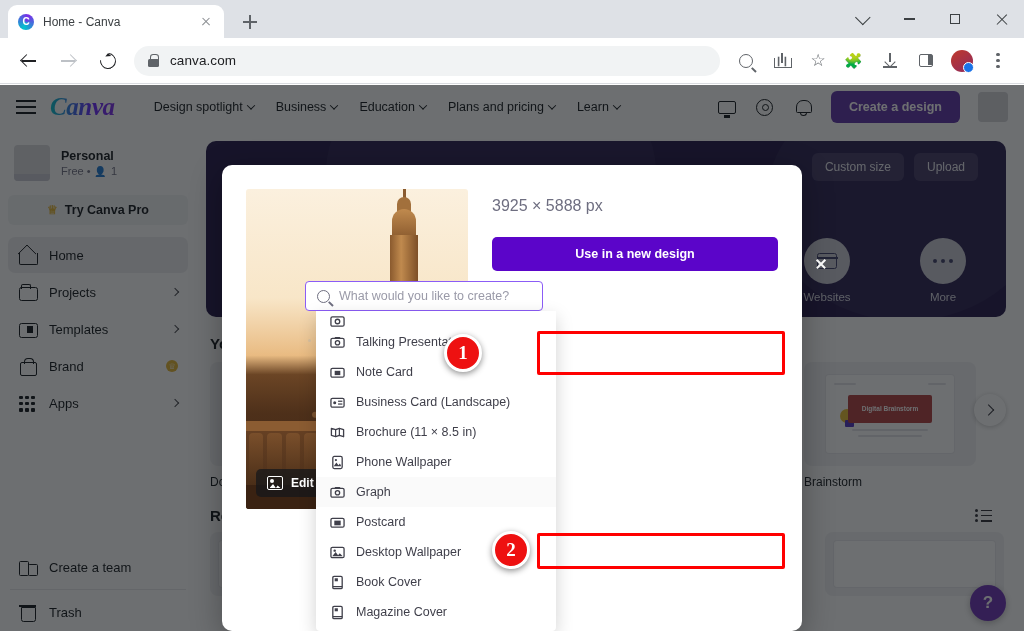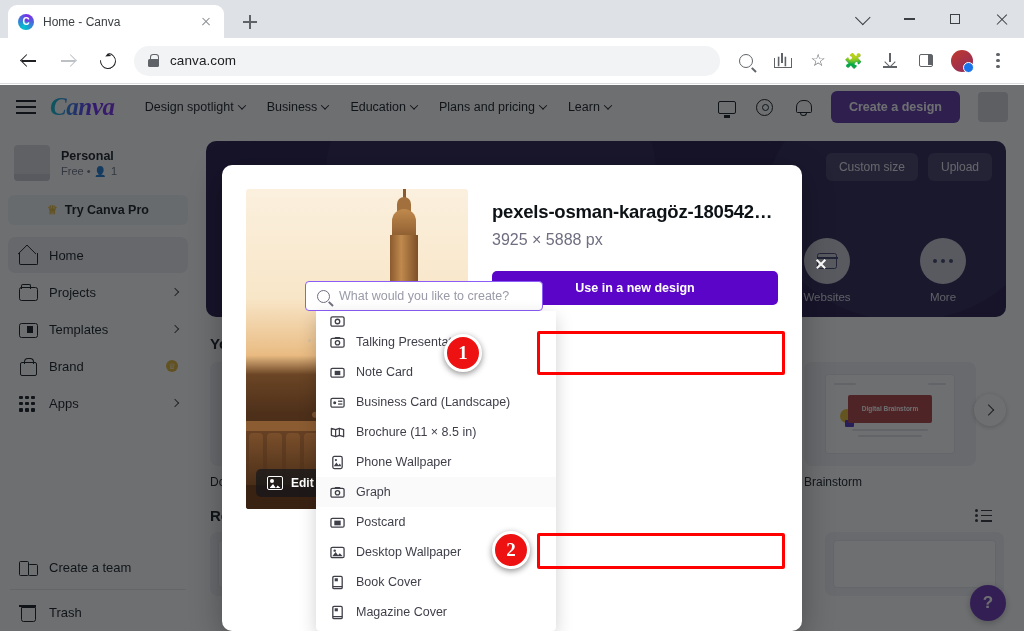--- a/index.html
+++ b/index.html
@@ -109,21 +109,21 @@
     position:absolute; left:0; top:0; width:1024px; height:44px;
     background:#fff; display:flex; align-items:center; padding:0 16px; z-index:3;
   }
   .hamburger { width:20px; height:16px; position:relative; flex:none; margin-right:14px; }
   .hamburger i { position:absolute; left:0; width:20px; height:1.7px; background:#0d1216; display:block; }
   .hamburger i:nth-child(1){ top:1px; } .hamburger i:nth-child(2){ top:7.2px; } .hamburger i:nth-child(3){ top:13.4px; }
   .canva-logo {
     font-family:"Liberation Serif", serif; font-style:italic; font-size:25px; font-weight:bold;
     background:linear-gradient(90deg,#00c4cc 0%, #6420ff 65%, #7d2ae8 100%);
     -webkit-background-clip:text; background-clip:text; color:transparent;
-    margin-right:30px; letter-spacing:-.4px;
+    margin-right:39px; letter-spacing:-.4px;
   }
   .hnav { display:flex; align-items:center; gap:22px; }
   .hnav-item { font-size:12.5px; color:#0d1216; display:flex; align-items:center; gap:5px; white-space:nowrap; }
   .chev { width:6px; height:6px; border-right:1.4px solid #0d1216; border-bottom:1.4px solid #0d1216; transform:rotate(45deg) translate(-1px,-1px); flex:none; }
   .hright { margin-left:auto; display:flex; align-items:center; gap:18px; }
   .hr-ic { width:20px; height:20px; display:flex; align-items:center; justify-content:center; }
   .ic-monitor { width:18px; height:13px; border:1.6px solid #0d1216; border-radius:2px; position:relative; }
   .ic-monitor::after { content:""; position:absolute; left:5px; bottom:-5px; width:6px; height:3px; background:#0d1216; }
   .ic-gear { width:17px; height:17px; border:1.6px solid #0d1216; border-radius:50%; position:relative; }
   .ic-gear::before { content:""; position:absolute; left:4.2px; top:4.2px; width:5px; height:5px; border:1.6px solid #0d1216; border-radius:50%; }
@@ -178,21 +178,21 @@
   .sb-divider { height:1px; background:#e6e6e9; margin:4px 2px; }
 
   
   .main { position:absolute; left:196px; top:44px; width:828px; height:502px; background:#fff; padding:12px 20px 0 10px; }
   .banner {
     position:relative; width:800px; height:176px; border-radius:10px;
     background:#1d1145; overflow:hidden;
   }
   .banner-blob { position:absolute; right:-40px; top:-60px; width:280px; height:240px; border-radius:50%; background:rgba(255,255,255,.045); }
   .banner-blob2 { position:absolute; left:120px; top:-90px; width:330px; height:240px; border-radius:50%; background:rgba(255,255,255,.04); }
-  .banner-top { position:absolute; right:14px; top:12px; display:flex; align-items:center; gap:10px; }
+  .banner-top { position:absolute; right:28px; top:12px; display:flex; align-items:center; gap:10px; }
   .bn-btn { background:rgba(255,255,255,.12); color:#e8e8ef; font-size:12px; padding:7px 13px; border-radius:6px; white-space:nowrap; }
   .bn-close { width:26px; height:26px; position:relative; }
   .bn-close::before, .bn-close::after { content:""; position:absolute; left:7px; top:12.5px; width:12px; height:1.7px; background:#fff; }
   .bn-close::before { transform:rotate(45deg); } .bn-close::after { transform:rotate(-45deg); }
   .banner-tiles { position:absolute; left:18px; bottom:14px; right:18px; display:flex; gap:42px; justify-content:flex-end; padding-right:8px; }
   .btile { width:74px; text-align:center; }
   .btile-circ { width:46px; height:46px; border-radius:50%; background:#c9c9d3; margin:0 auto 7px auto; display:flex; align-items:center; justify-content:center; }
   .btile-label { font-size:11.5px; color:#d7d7e2; }
   .ic-web { width:20px; height:16px; border:1.8px solid #3b3b66; border-radius:2.5px; position:relative; }
   .ic-web::after { content:""; position:absolute; left:0; top:3.2px; width:20px; height:1.6px; background:#3b3b66; }
@@ -641,21 +641,20 @@
             </span>
           <span class="railing-base"></span>
         </span>
         <div class="edit-photo">
           <span class="ic-img"></span>
           <span>Edit photo</span>
         </div>
       </div>
 
       <div class="modal-right">
-        <div class="modal-title">pexels-osman-karagöz-180542…</div>
         <div class="modal-dims">3925 × 5888 px</div>
         <div class="use-btn-wrap">
           <div class="use-btn">Use in a new design</div>
         </div>
       </div>
     </div>
 
     <div class="search-box">
       <span class="ic-search"></span>
       <span class="search-ph">What would you like to create?</span>

